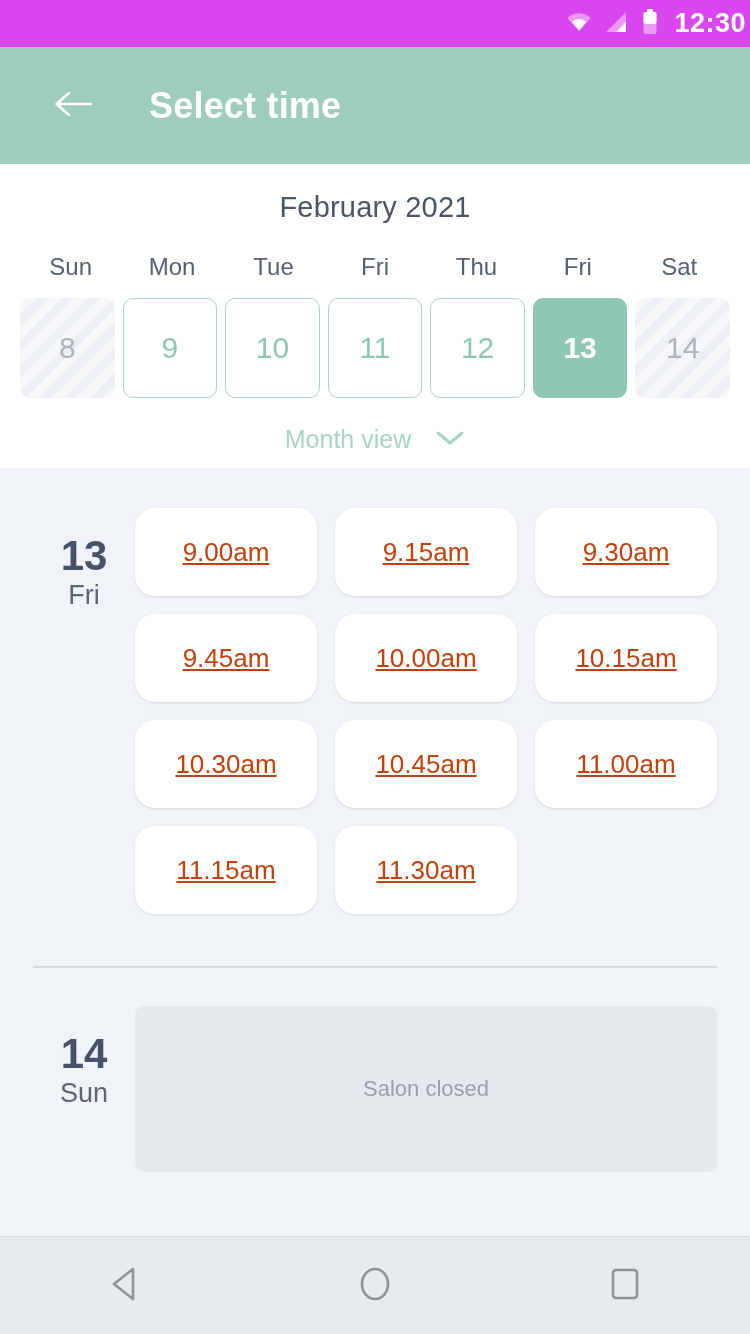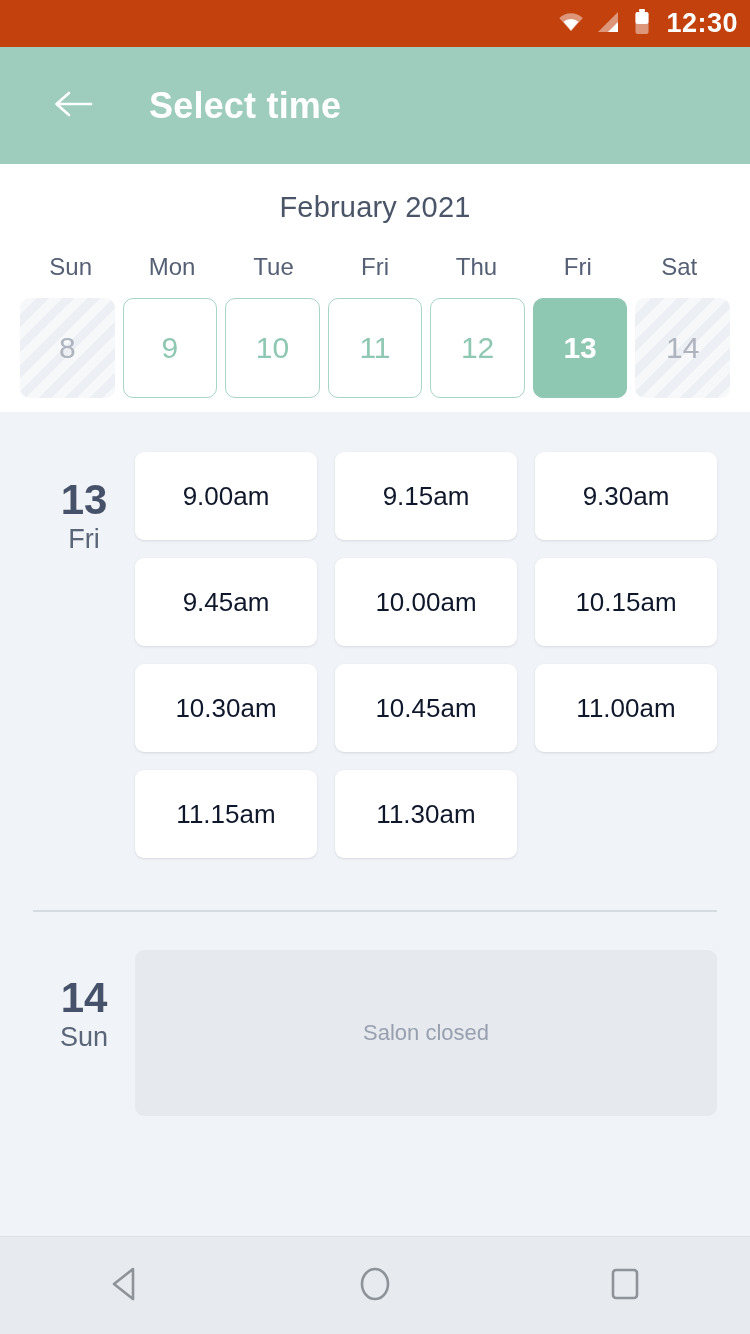--- a/index.html
+++ b/index.html
@@ -6,23 +6,23 @@
   html, body {
     width:750px; height:1334px;
     font-family:"Liberation Sans", sans-serif;
     background:#F0F3F7;
     overflow:hidden;
   }
   .phone { position:relative; width:750px; height:1334px; background:#F0F3F7; }
 
   
   .statusbar {
-    height:47px; background:#c2410c;
+    height:47px; background:#d946ef;
     display:flex; align-items:center; justify-content:flex-end;
-    padding-right:12px; gap:13px;
+    padding-right:4px; gap:13px;
   }
   .st-icon { display:block; }
   .st-time {
     color:#ffffff; font-size:27px; font-weight:bold;
     letter-spacing:0.5px; line-height:1; margin-left:3px;
   }
 
   
   .appbar {
     height:117px; background:#9ECCBD;
@@ -87,24 +87,25 @@
     font-size:42px; font-weight:bold; color:#46526A;
     text-align:center; line-height:1.05;
   }
   .dg-dow { font-size:27px; color:#5A6577; text-align:center; margin-top:2px; }
 
   .slots {
     flex:1; display:grid; grid-template-columns:repeat(3,1fr);
     gap:18px;
   }
   .slot {
-    height:88px; background:#ffffff; border-radius:9px;
-    display:flex; align-items:center; justify-content:center;
-    font-size:26px; color:#0f172a; cursor:pointer;
+    height:88px; background:#ffffff; border-radius:20px;
+    display:flex; align-items:center; justify-content:center;
+    font-size:26px; color:#c2410c; cursor:pointer;
     box-shadow:0 1px 3px rgba(70,82,106,0.10), 0 1px 1px rgba(70,82,106,0.05);
+    text-decoration:underline;
   }
 
   .divider {
     height:2px; background:#D6DBE2;
     margin:52px 33px 0 33px;
   }
 
   .closed-card {
     flex:1; background:#E6EAEF; border-radius:9px;
     height:166px; display:flex; align-items:center; justify-content:center;
@@ -178,20 +179,28 @@
     <div class="cal-days" id="cal-days">
         <div class="day disabled">8</div>
         <div class="day enabled">9</div>
         <div class="day enabled">10</div>
         <div class="day enabled">11</div>
         <div class="day enabled">12</div>
         <div class="day selected">13</div>
         <div class="day disabled">14</div>
       </div>
 
+    <div class="cal-toggle">
+      <span class="cal-toggle-label">Month view</span>
+      <span>
+        <svg width="30" height="18" viewBox="0 0 30 18">
+          <path d="M3 4 L15 14 L27 4" stroke="#A8D5C4" stroke-width="3" fill="none" stroke-linecap="round" stroke-linejoin="round"></path>
+        </svg>
+      </span>
+    </div>
   </div>
 
   <div class="body-area" id="body-area">
       <div class="daygroup">
         <div class="daygroup-label">
           <div class="dg-num">13</div>
           <div class="dg-dow">Fri</div>
         </div>
         <div class="slots">
           <div class="slot">9.00am</div>

